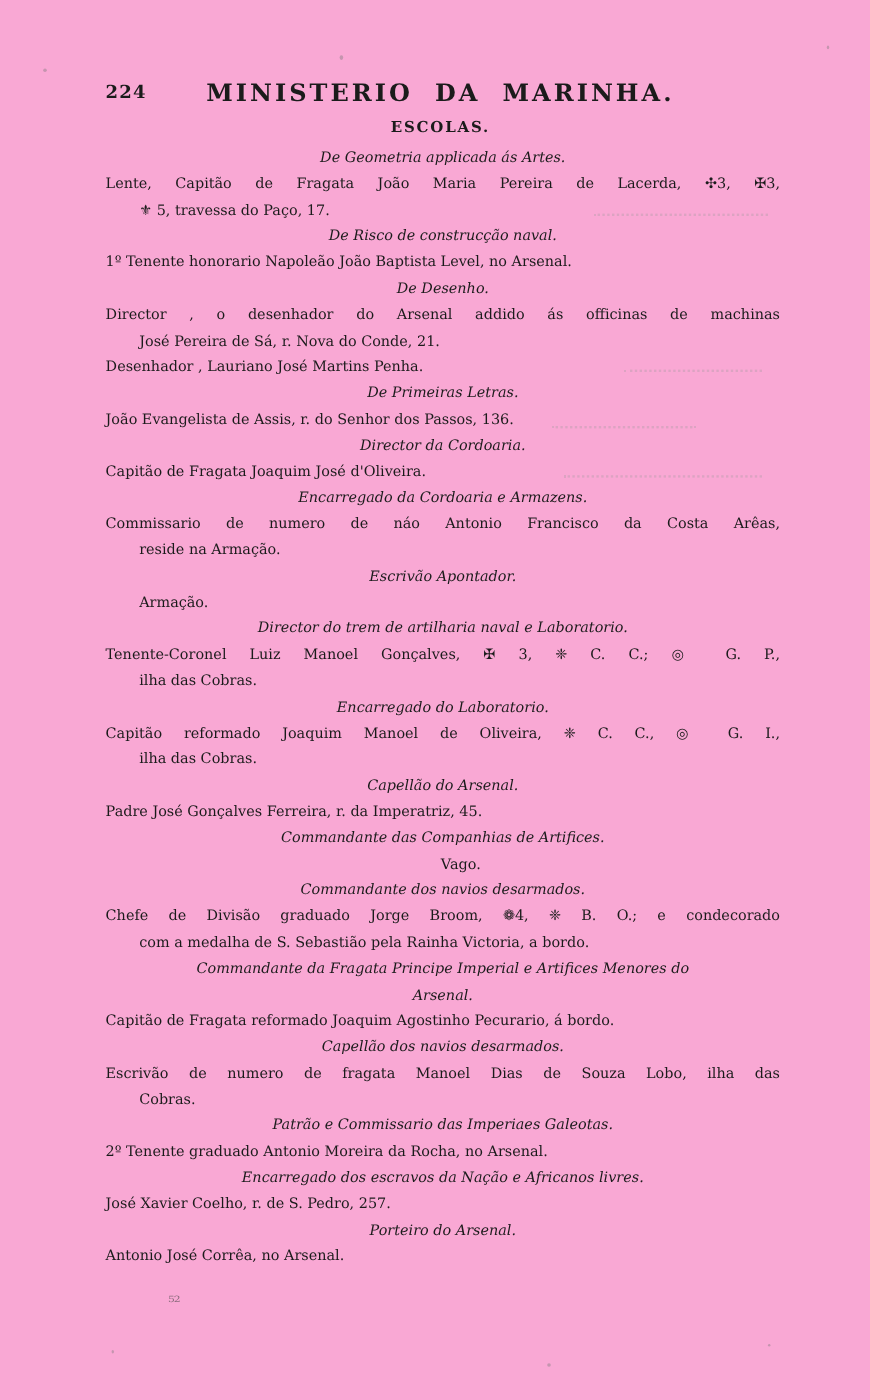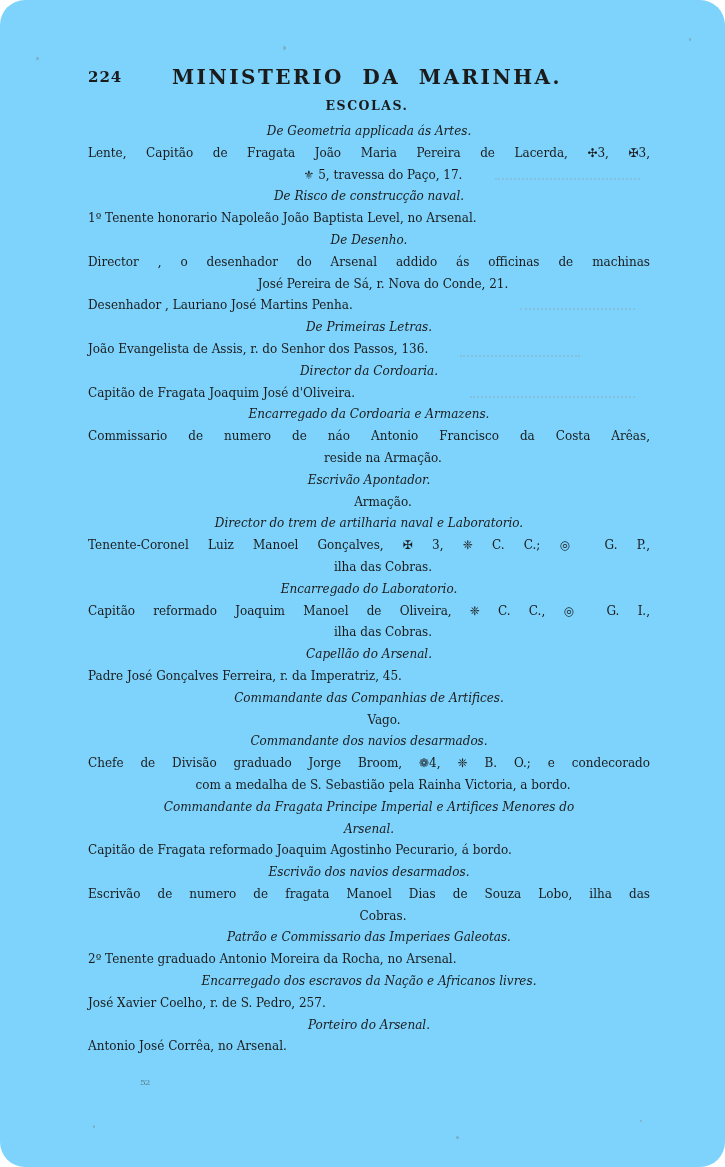--- a/index.html
+++ b/index.html
@@ -4,21 +4,21 @@
 <style>
   html, body { margin: 0; padding: 0; }
   body {
     width: 725px; height: 1167px;
     background: #fefefe;
     font-family: "DejaVu Serif", "Liberation Serif", serif;
     color: #1b1b1b;
     overflow: hidden;
     position: relative;
   }
-  .scan-page { position: absolute; inset: 0; background: #7dd3fc; border-radius: 25px; }
+  .scan-page { position: absolute; inset: 0; background: #f9a8d4; }
 
   .page-header { position: absolute; left: 86px; top: 60px; width: 562px; height: 30px; }
   .page-number {
     position: absolute; left: 2px; top: 8px;
     font-size: 15px; font-weight: bold; letter-spacing: 1px;
   }
   .running-title {
     position: absolute; left: 0; right: 0; top: 5px;
     text-align: center;
     font-size: 20px; font-weight: bold;
@@ -38,21 +38,21 @@
     text-align: center;
     font-style: italic;
     white-space: nowrap;
   }
   .p-line { white-space: nowrap; }
   .p-line.just {
     white-space: normal;
     text-align: justify;
     text-align-last: justify;
   }
-  .p-line.cont { padding-left: 28px; text-align: center; }
+  .p-line.cont { padding-left: 28px; }
   .p-line.vago-indent { padding-left: 30px; text-align: center; }
   .speck {
     position: absolute; background: #777; opacity: 0.4;
     border-radius: 50%;
   }
   .speckle-strip {
     position: absolute; height: 0;
     border-top: 2px dotted #9a9a9a; opacity: 0.30;
   }
   .smudge-text {
@@ -101,21 +101,21 @@
       <div class="h-line">Capellão do Arsenal.</div>
       <div class="p-line">Padre José Gonçalves Ferreira, r. da Imperatriz, 45.</div>
       <div class="h-line">Commandante das Companhias de Artifices.</div>
       <div class="p-line vago-indent">Vago.</div>
       <div class="h-line">Commandante dos navios desarmados.</div>
       <div class="p-line just">Chefe de Divisão graduado Jorge Broom, ❁4, ❈ B. O.; e condecorado</div>
       <div class="p-line cont">com a medalha de S. Sebastião pela Rainha Victoria, a bordo.</div>
       <div class="h-line">Commandante da Fragata Principe Imperial e Artifices Menores do</div>
       <div class="h-line">Arsenal.</div>
       <div class="p-line">Capitão de Fragata reformado Joaquim Agostinho Pecurario, á bordo.</div>
-      <div class="h-line">Escrivão dos navios desarmados.</div>
+      <div class="h-line">Capellão dos navios desarmados.</div>
       <div class="p-line just">Escrivão de numero de fragata Manoel Dias de Souza Lobo, ilha das</div>
       <div class="p-line cont">Cobras.</div>
       <div class="h-line">Patrão e Commissario das Imperiaes Galeotas.</div>
       <div class="p-line">2º Tenente graduado Antonio Moreira da Rocha, no Arsenal.</div>
       <div class="h-line">Encarregado dos escravos da Nação e Africanos livres.</div>
       <div class="p-line">José Xavier Coelho, r. de S. Pedro, 257.</div>
       <div class="h-line">Porteiro do Arsenal.</div>
       <div class="p-line">Antonio José Corrêa, no Arsenal.</div>
     </div>
 

